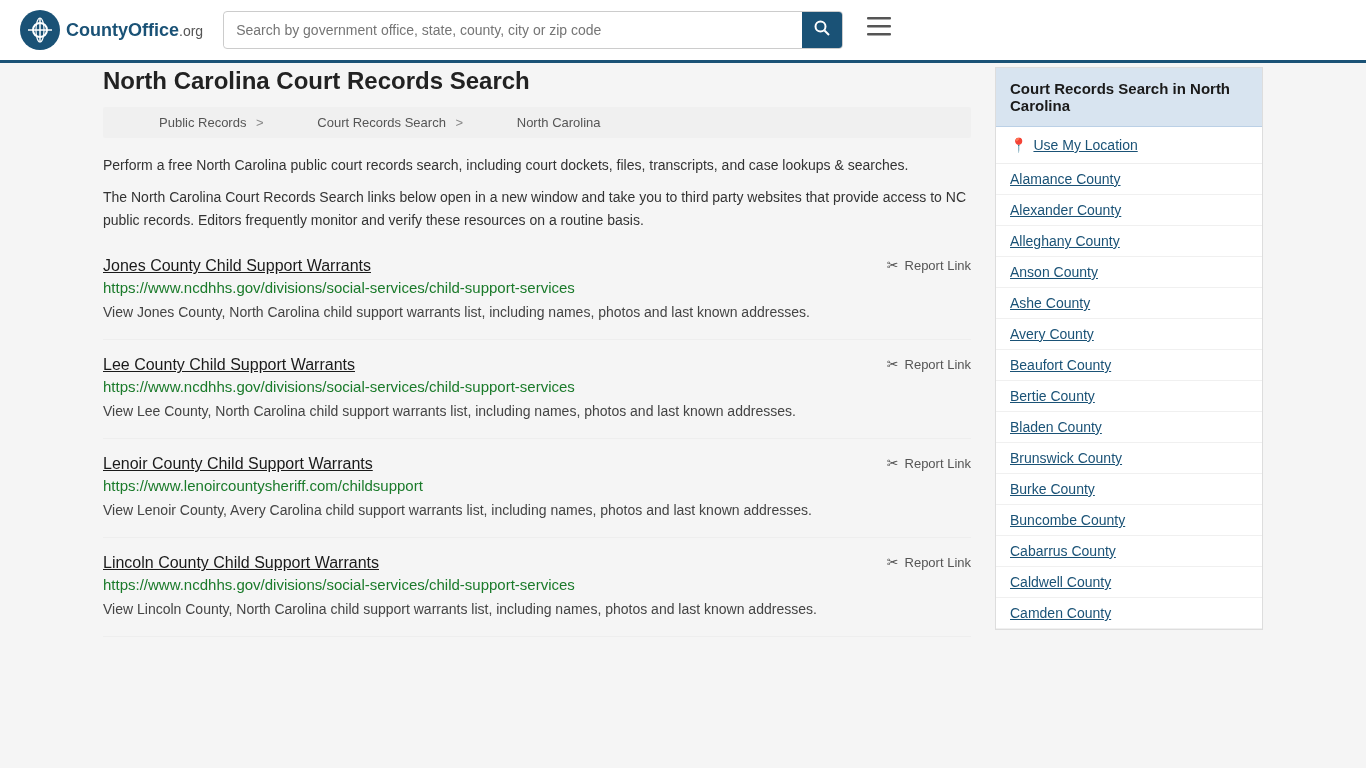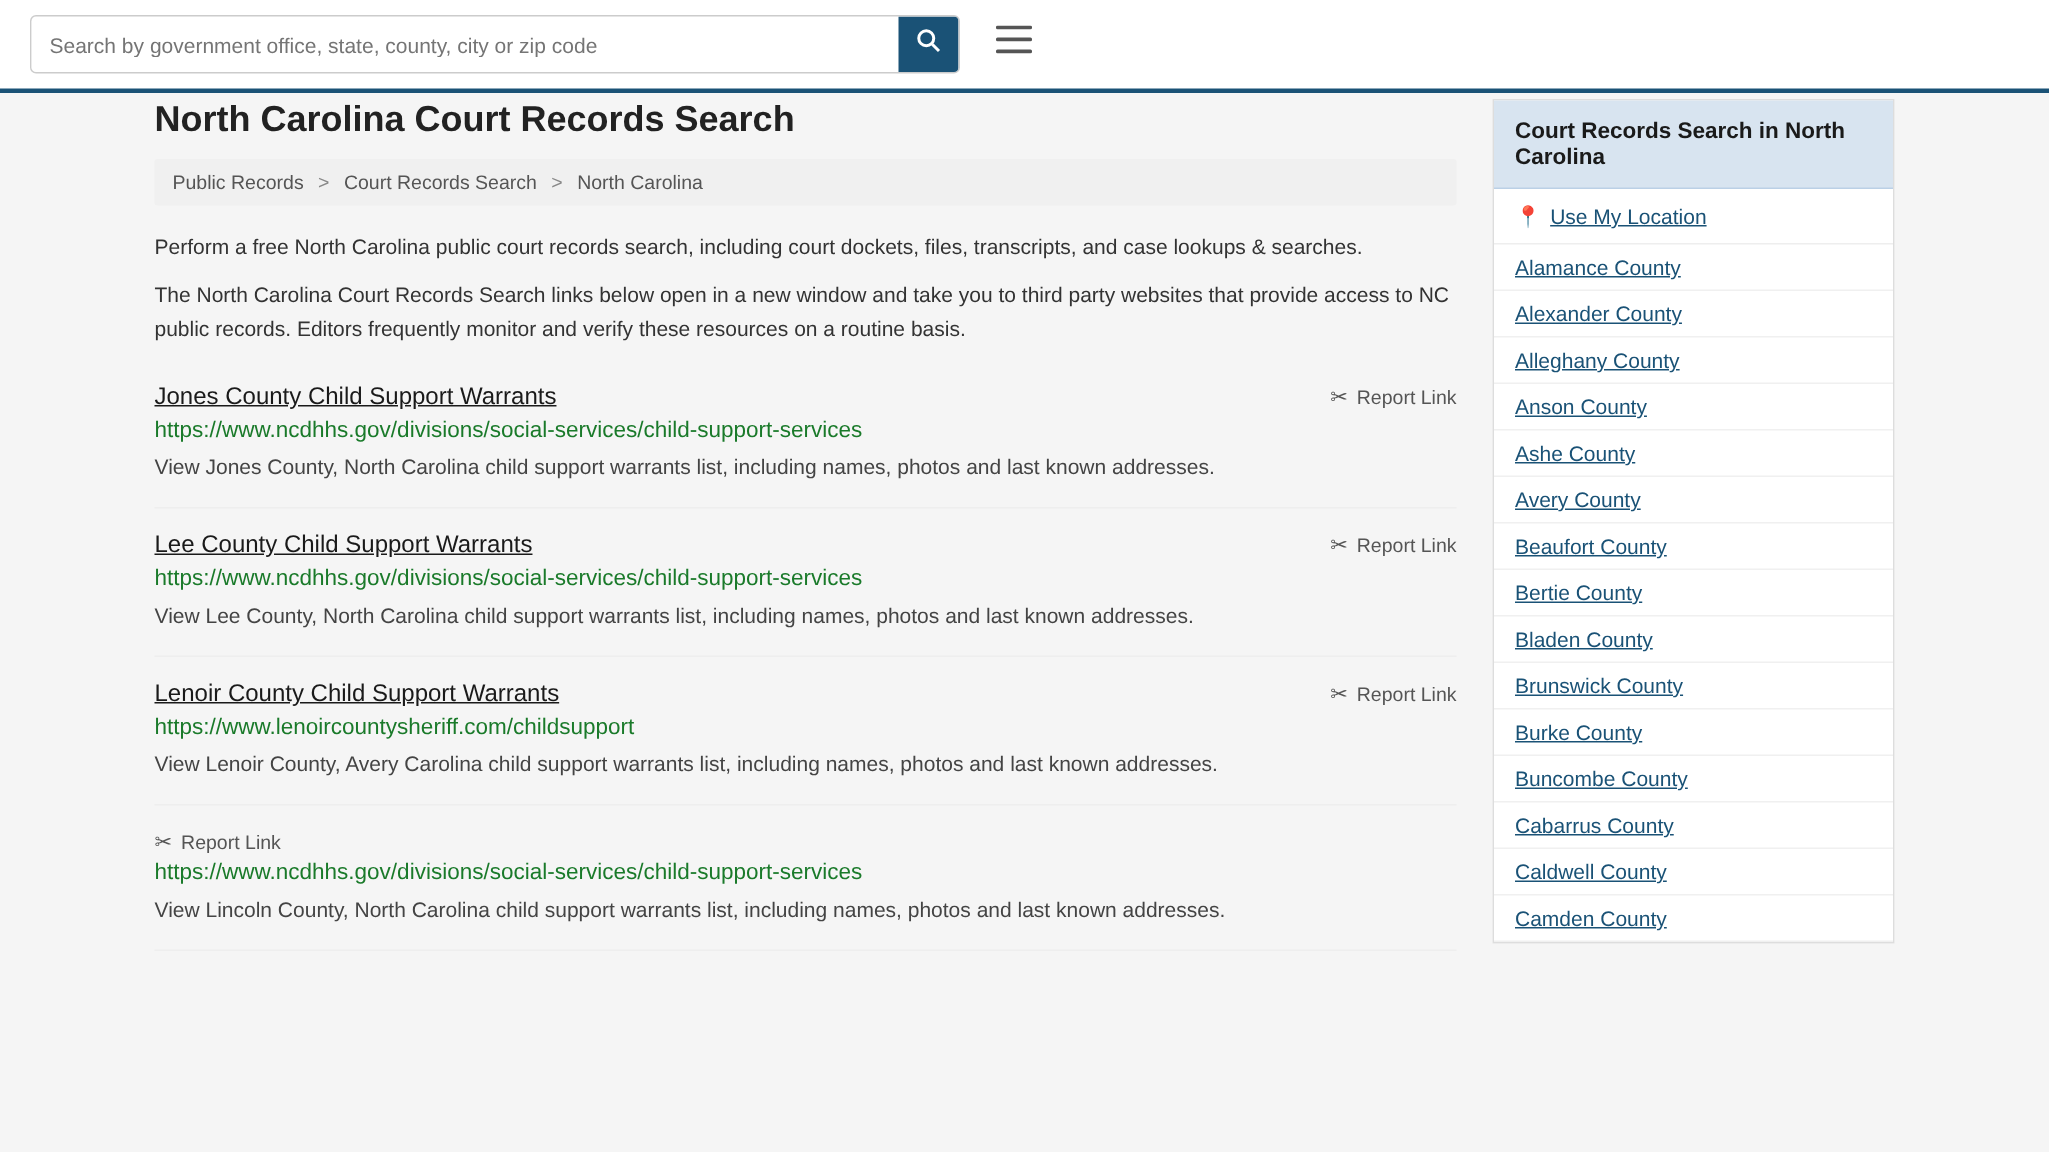--- a/index.html
+++ b/index.html
@@ -101,20 +101,21 @@
       background: #f0f0f0;
       padding: 8px 12px;
       border-radius: 2px;
       font-size: 13px;
       color: #555;
       margin-bottom: 16px;
     }
     .breadcrumb a {
       color: #555;
       text-decoration: none;
+      margin-left: 44px;
     }
     .breadcrumb .sep { margin: 0 6px; color: #888; }
 
     .description {
       font-size: 14px;
       color: #333;
       margin-bottom: 10px;
       line-height: 1.6;
     }
     .description a {
@@ -210,20 +211,34 @@
       color: #1a5276;
       text-decoration: underline;
       font-size: 14px;
       cursor: pointer;
     }
   </style>
 </head>
 <body>
 
 <header class="header">
+  <a class="logo-area" href="#">
+    <div class="logo-circle">
+      <svg width="26" height="26" viewBox="0 0 26 26" fill="none">
+        <circle cx="13" cy="13" r="12" fill="#1a5276"></circle>
+        <circle cx="13" cy="13" r="7" fill="none" stroke="white" stroke-width="2"></circle>
+        <line x1="13" y1="1" x2="13" y2="25" stroke="white" stroke-width="1.5"></line>
+        <line x1="1" y1="13" x2="25" y2="13" stroke="white" stroke-width="1.5"></line>
+        <ellipse cx="13" cy="13" rx="4" ry="12" fill="none" stroke="white" stroke-width="1.2"></ellipse>
+      </svg>
+    </div>
+    <span class="logo-text">
+      CountyOffice<span>.org</span>
+    </span>
+  </a>
 
   <div class="search-bar-wrapper">
     <input class="search-input" type="text" placeholder="Search by government office, state, county, city or zip code" style="">
     <button class="search-btn">
       <svg width="16" height="16" viewBox="0 0 16 16" fill="white">
         <circle cx="6.5" cy="6.5" r="5" stroke="white" stroke-width="2" fill="none"></circle>
         <line x1="10.5" y1="10.5" x2="15" y2="15" stroke="white" stroke-width="2"></line>
       </svg>
     </button>
   </div>
@@ -283,20 +298,21 @@
         <span class="report-link">
           <span class="report-icon">✂</span>
           Report Link
         </span>
       </div>
       <div class="result-url">https://www.lenoircountysheriff.com/childsupport</div>
       <div class="result-desc">View Lenoir County, Avery Carolina child support warrants list, including names, photos and last known addresses.</div>
     </div>
         <div class="result-item">
       <div class="result-header">
+        <span class="result-title">Lincoln County Child Support Warrants</span>
         <span class="report-link">
           <span class="report-icon">✂</span>
           Report Link
         </span>
       </div>
       <div class="result-url">https://www.ncdhhs.gov/divisions/social-services/child-support-services</div>
       <div class="result-desc">View Lincoln County, North Carolina child support warrants list, including names, photos and last known addresses.</div>
     </div>
       </div>
 

